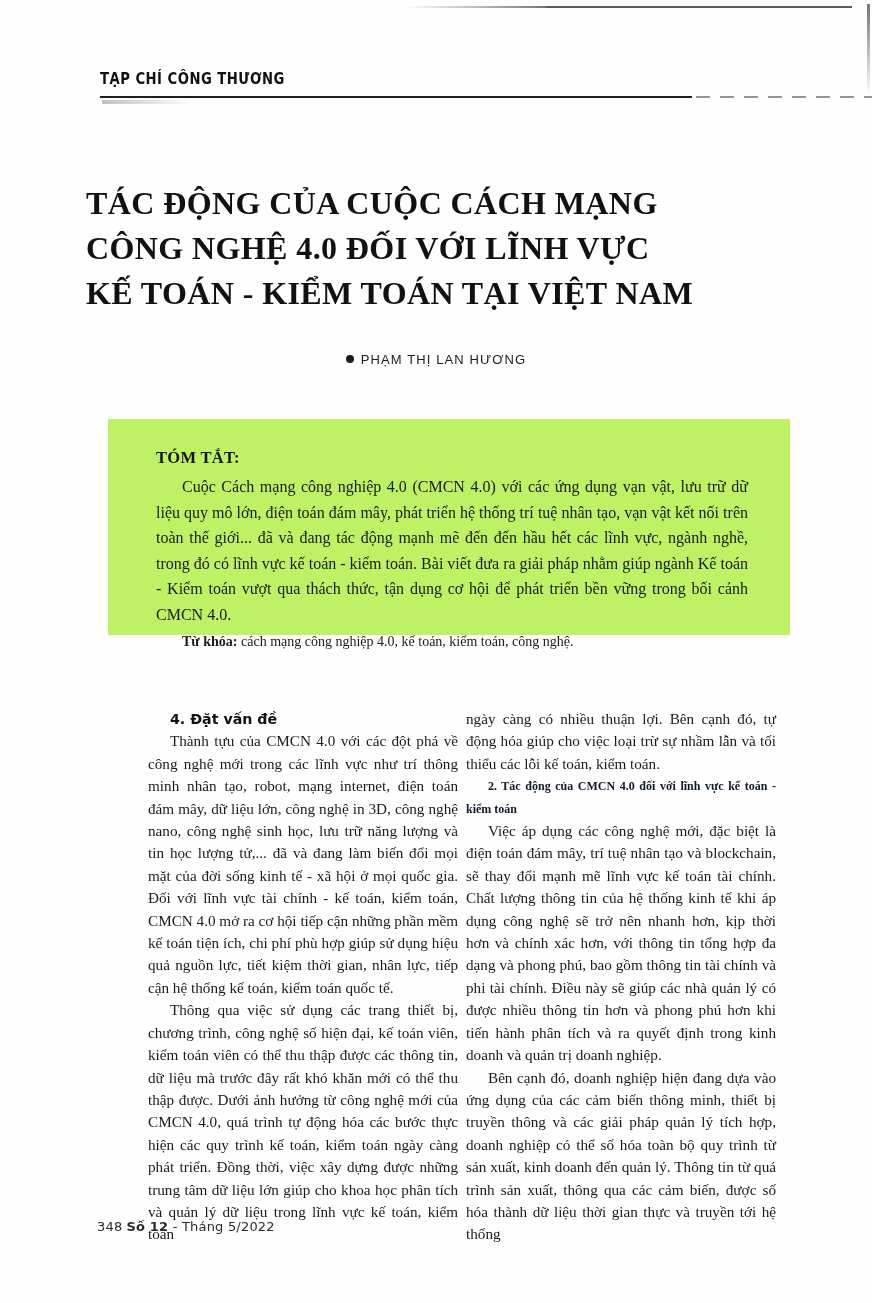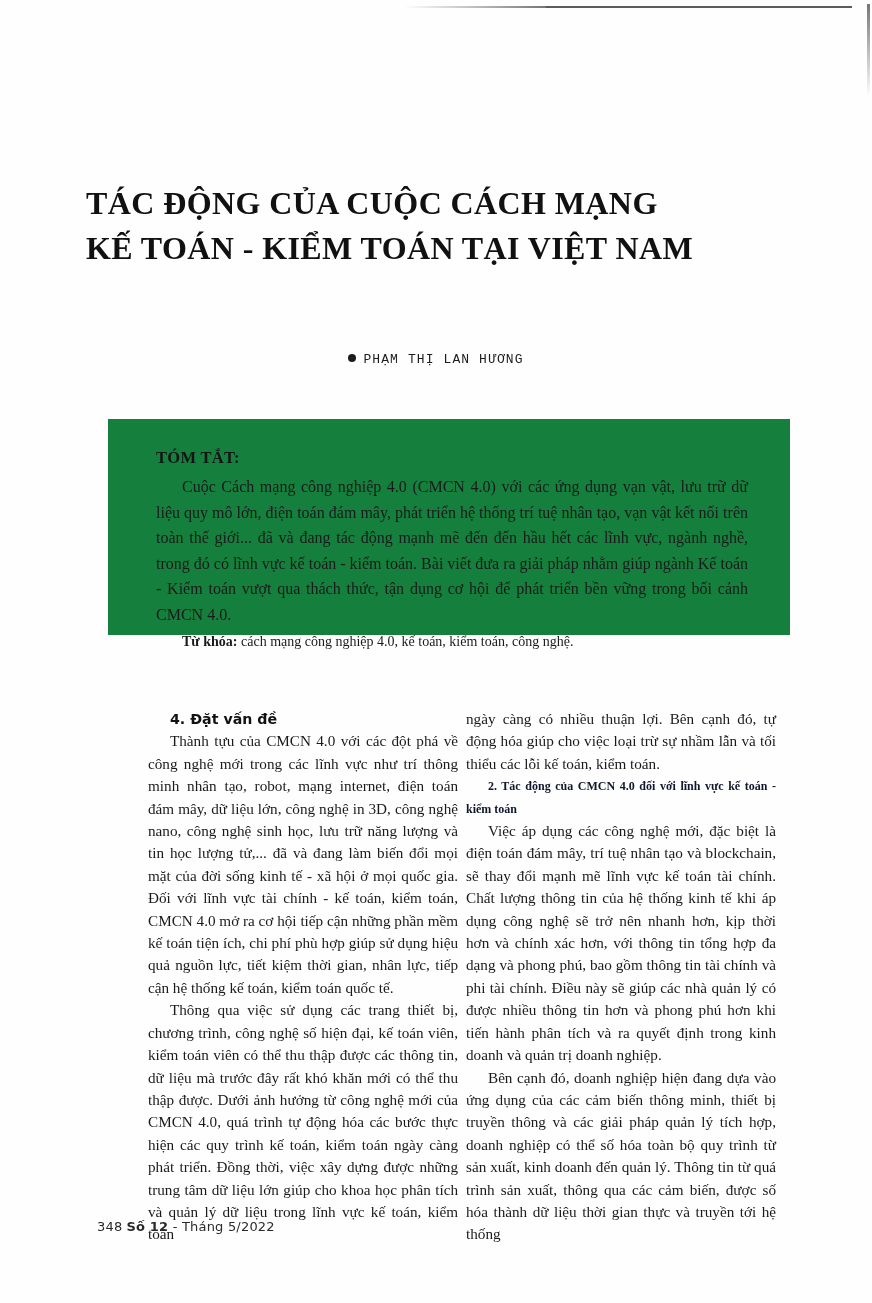--- a/index.html
+++ b/index.html
@@ -113,21 +113,21 @@
   }
   .article-title .tline { display: block; white-space: nowrap; }
 
   
   .author-line {
     position: absolute;
     left: 86px;
     top: 352px;
     width: 700px;
     text-align: center;
-    font-family: Liberation Mono, monospace;
+    font-family: Liberation Sans, sans-serif;
     font-size: 13px;
     letter-spacing: 1.1px;
     color: #1c1c1c;
   }
   .author-bullet {
     display: inline-block;
     width: 8px;
     height: 8px;
     border-radius: 50%;
     background: #1c1c1c;
@@ -135,21 +135,21 @@
     vertical-align: 1px;
   }
 
   
   .abstract-box {
     position: absolute;
     left: 108px;
     top: 419px;
     width: 682px;
     height: 216px;
-    background: #15803d;
+    background: #bef264;
     text-decoration: underline;
   }
   .abstract-inner {
     position: absolute;
     left: 48px;
     top: 29px;
     width: 592px;
   }
   .abstract-heading {
     font-family: "Liberation Serif", "DejaVu Serif", serif;
@@ -234,23 +234,30 @@
 </style>
 </head>
 <body>
 
 <div class="page">
 
   <div class="scan-top-rule"></div>
   <div class="scan-top-fade"></div>
   <div class="scan-right-edge"></div>
 
+  <div class="masthead">
+    <div class="masthead-title">TẠP CHÍ CÔNG THƯƠNG</div>
+    <div class="masthead-rule"></div>
+    <div class="masthead-rule-dashes"></div>
+    <div class="masthead-smudge"></div>
+  </div>
 
   <h1 class="article-title">
     <span class="tline">TÁC ĐỘNG CỦA CUỘC CÁCH MẠNG</span>
+    <span class="tline">CÔNG NGHỆ 4.0 ĐỐI VỚI LĨNH VỰC</span>
     <span class="tline">KẾ TOÁN - KIỂM TOÁN TẠI VIỆT NAM</span>
   </h1>
 
   <div class="author-line">
     <span class="author-bullet"></span><span>PHẠM THỊ LAN HƯƠNG</span>
   </div>
 
   <section class="abstract-box">
     <div class="abstract-inner">
       <div class="abstract-heading">TÓM TẮT:</div>

